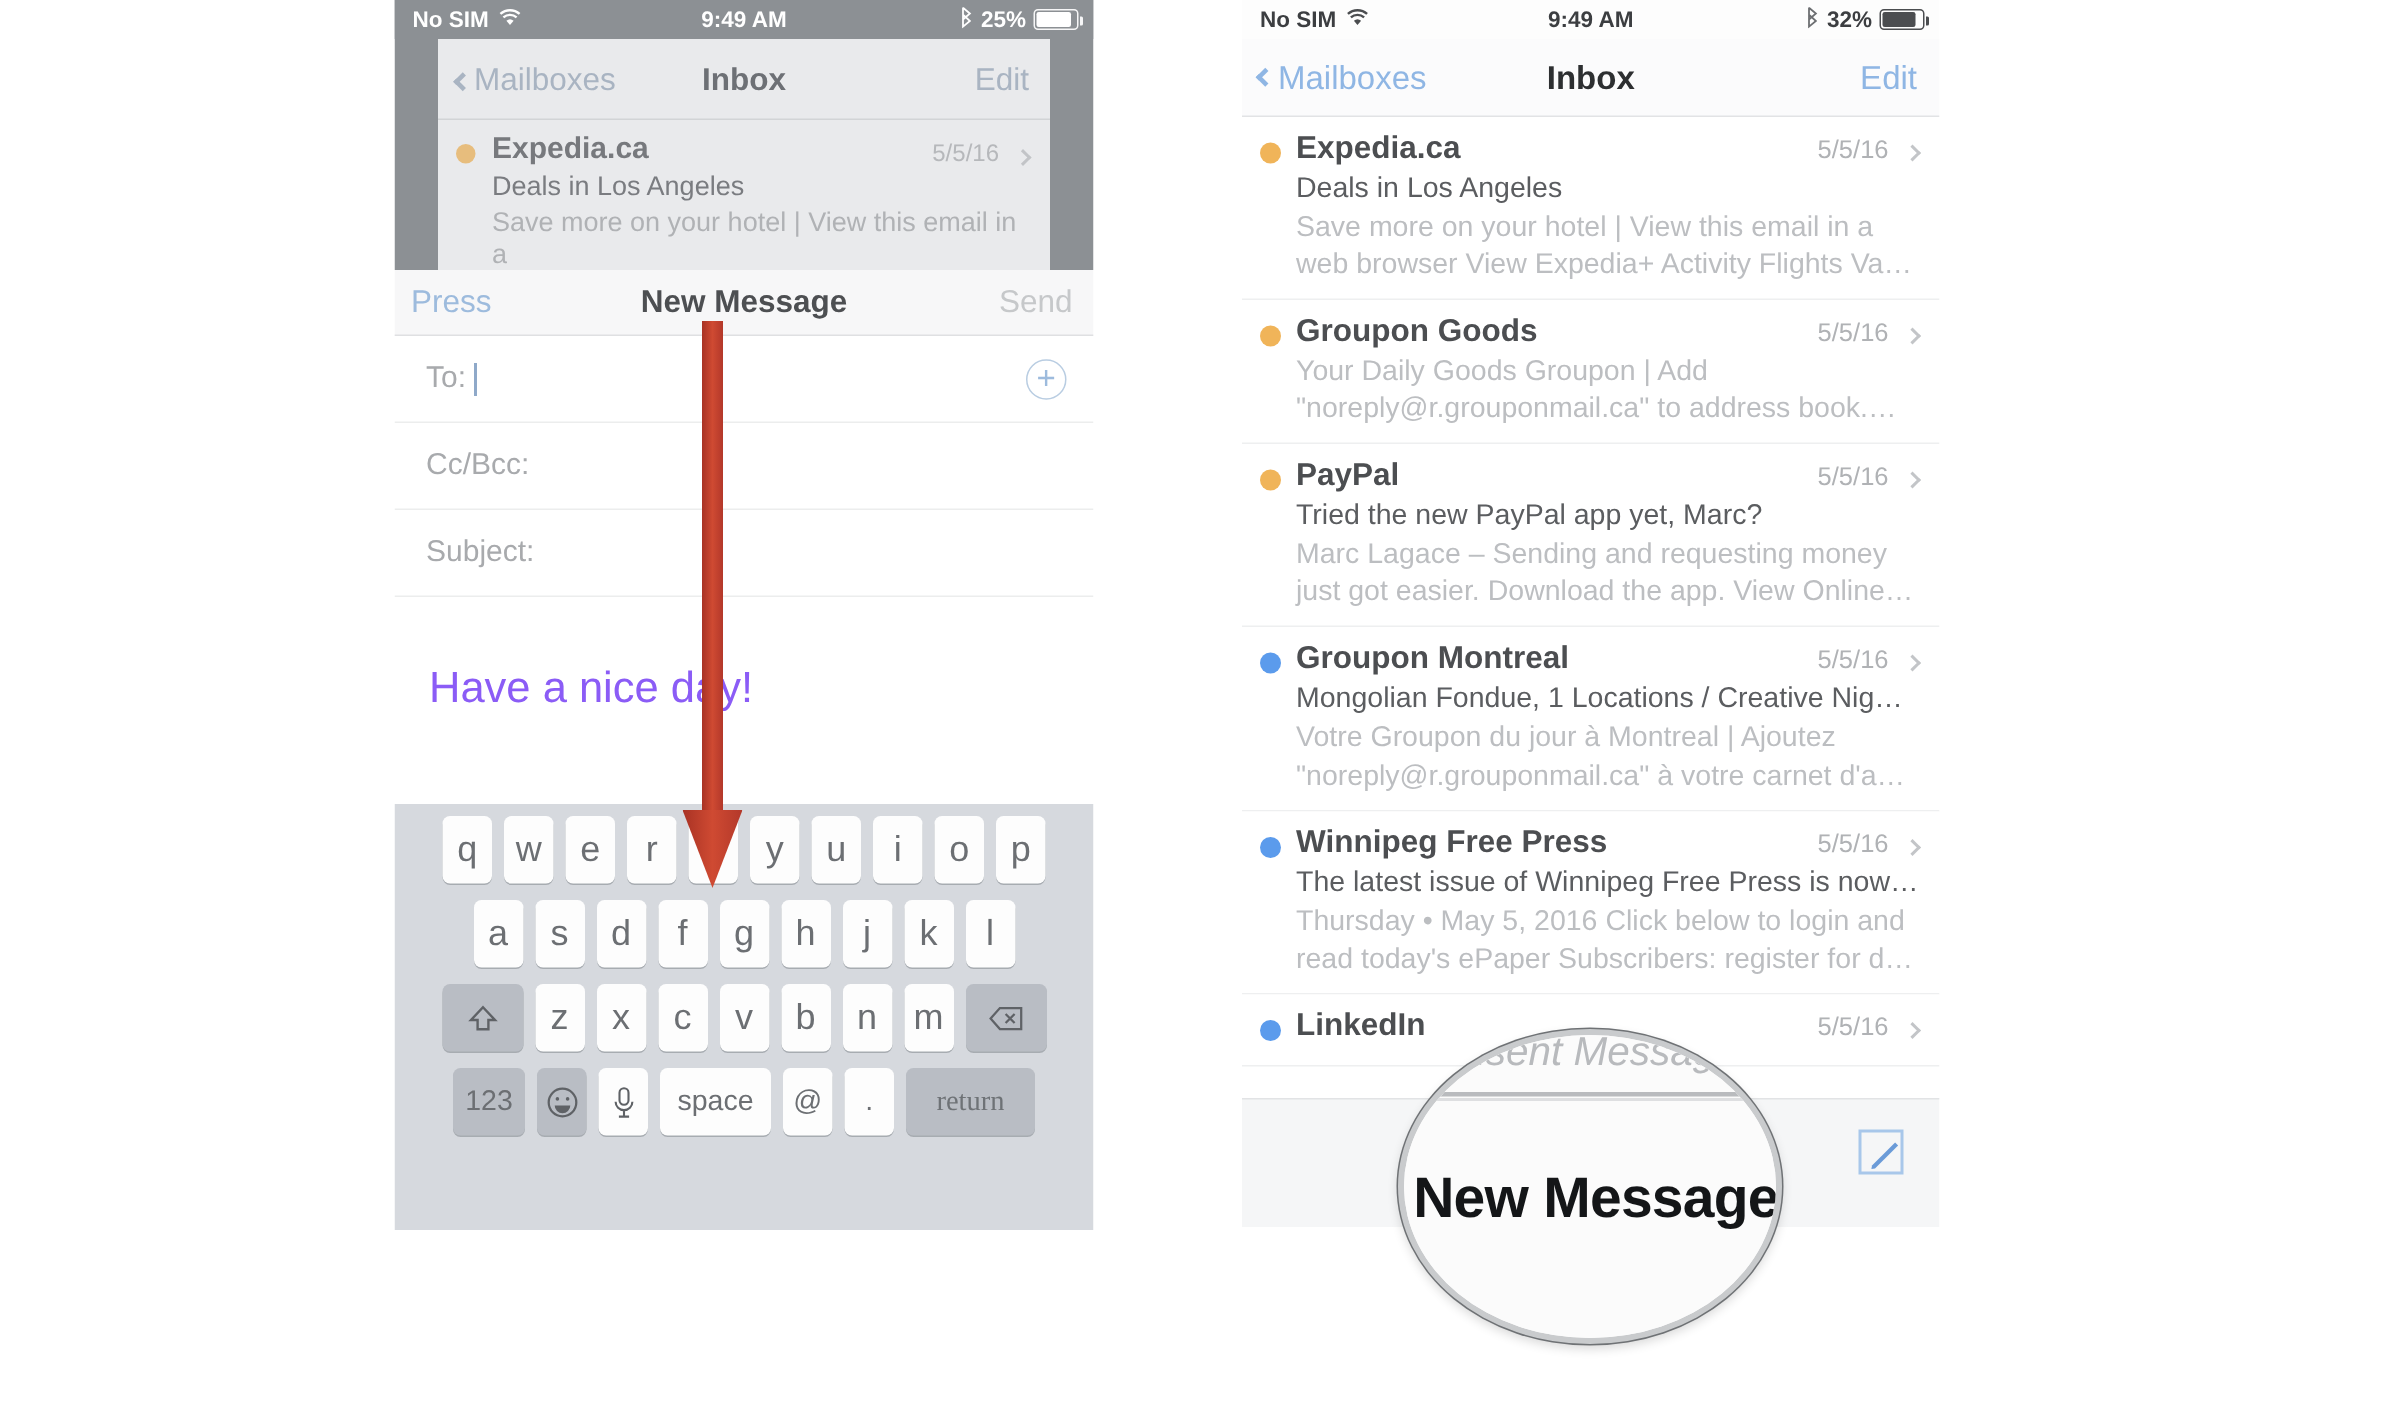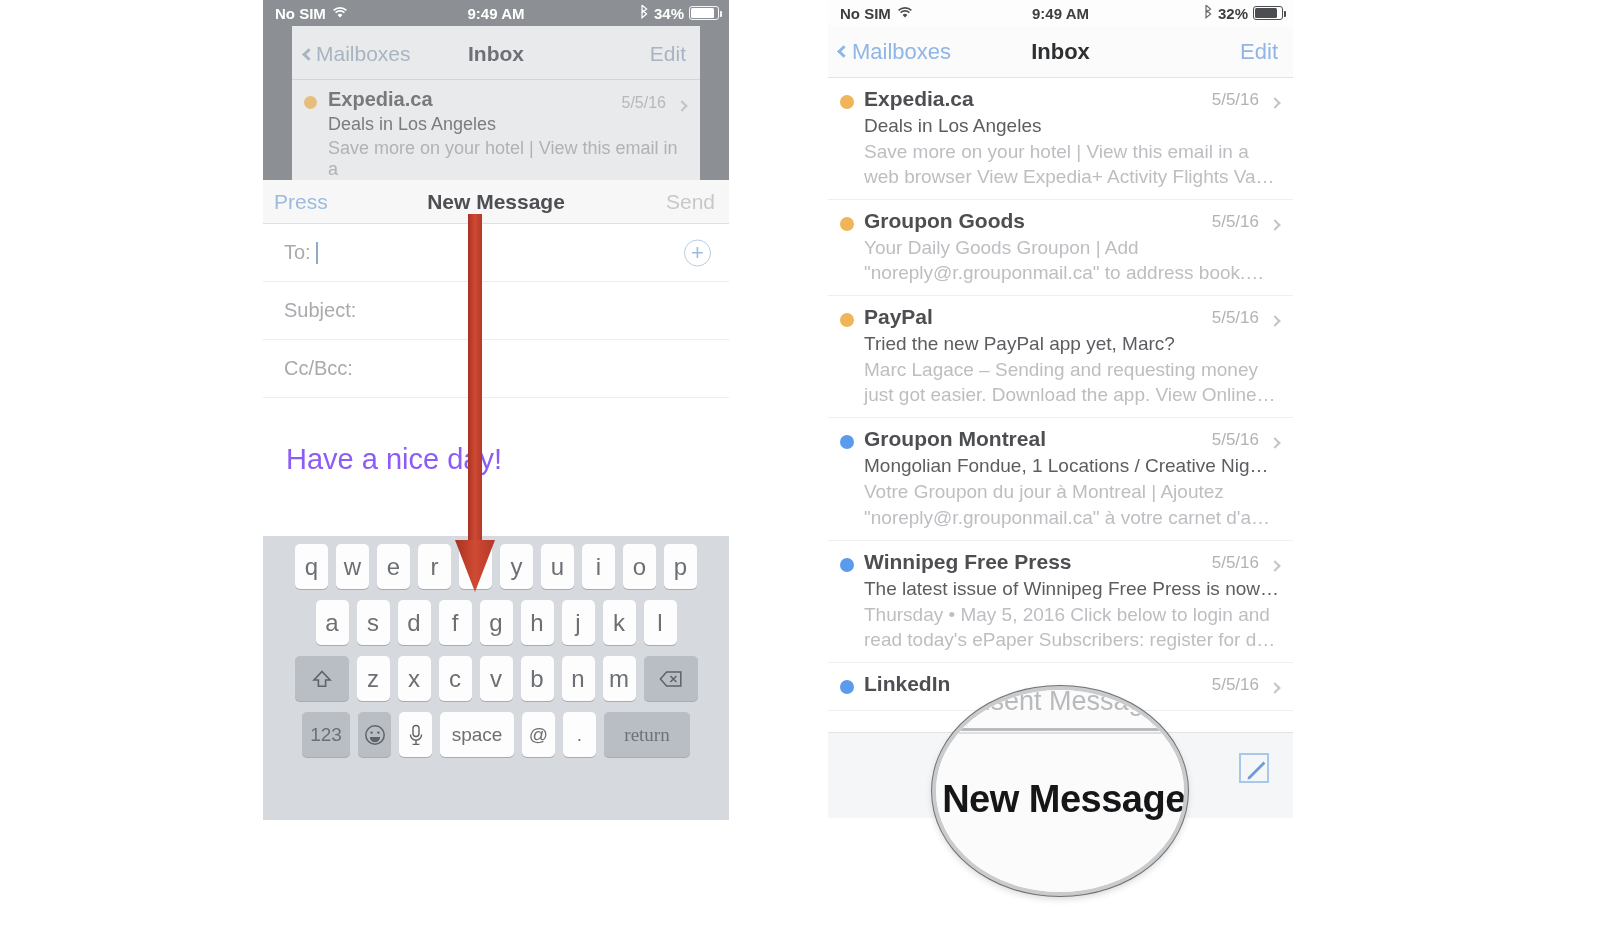--- a/index.html
+++ b/index.html
@@ -186,21 +186,21 @@
     border-radius:50%; overflow:hidden;
     border:4px solid #c9cbcd;
     box-shadow:0 0 0 1px #6f7275, 0 3px 7px rgba(0,0,0,.16);
     background:#fafafa;
   }
   .mag-inner { position:absolute; left:0; top:0; width:100%; height:100%; background:#fbfbfb; }
   .mag-topline { position:absolute; left:-10px; top:38px; right:-10px; height:3px; background:#b9bbbe; }
   .mag-topline2 { position:absolute; left:-10px; top:42px; right:-10px; height:2px; background:#dedfe1; }
   .mag-ghost {
     position:absolute; left:-34px; top:-4px; width:330px;
-    font-size:27px; color:#b8babd; white-space:nowrap; text-align:center;
+    font-size:27px; color:#b8babd; white-space:nowrap; text-align:center;font-style:italic;
   }
   .mag-label {
     position:absolute; left:0; top:88px; width:256px; text-align:center;
     font-size:38px; font-weight:bold; color:#141618; letter-spacing:-0.5px;
   }
 </style>
 </head>
 <body>
 
 <div class="stage">
@@ -219,21 +219,21 @@
               </svg>
           </span>
         </div>
         <div class="dim-sb-center">9:49 AM</div>
         <div class="dim-sb-right">
           <span>
             <svg width="10" height="15" viewBox="0 0 10 15">
                 <path d="M3 1.2 7.6 5 3 9v-8zM3 5.8 7.6 10 3 13.8V5.8z" stroke="#fff" stroke-width="1.2" fill="none"></path>
               </svg>
           </span>
-          <span>34%</span>
+          <span>25%</span>
           <span class="batt-shell">
               <span class="batt-fill" style="width:79%"></span>
             </span>
         </div>
       </div>
 
       <div class="dim-card">
         <div class="dim-navbar">
           <div class="dim-nav-back">
             <span class="chev-l"></span>
@@ -260,25 +260,25 @@
         <div class="cp-send">Send</div>
       </div>
 
       <div class="field">
         <span class="field-label">To:</span>
         <span class="caret"></span>
         <div class="addbtn">+</div>
       </div>
 
       <div class="field">
+        <span class="field-label">Cc/Bcc:</span>
+      </div>
+
+      <div class="field">
         <span class="field-label">Subject:</span>
-      </div>
-
-      <div class="field">
-        <span class="field-label">Cc/Bcc:</span>
       </div>
 
       <div class="body-area">
         <div class="body-text">Have a nice day!</div>
       </div>
 
       <div class="keyboard">
         <div class="krow">
           <div class="key">q</div>
           <div class="key">w</div>

